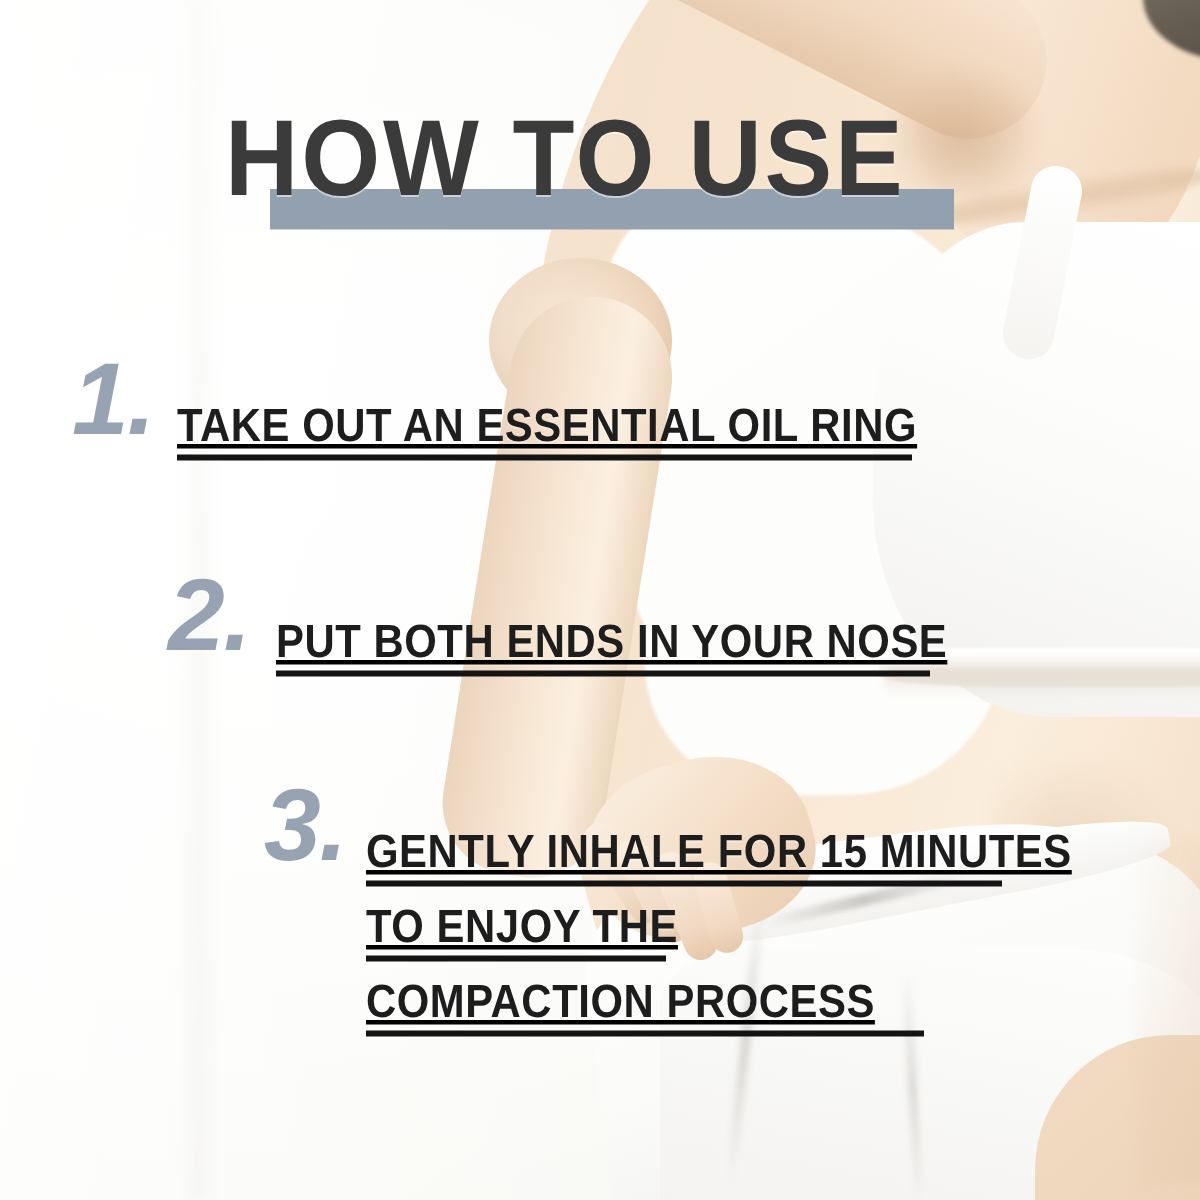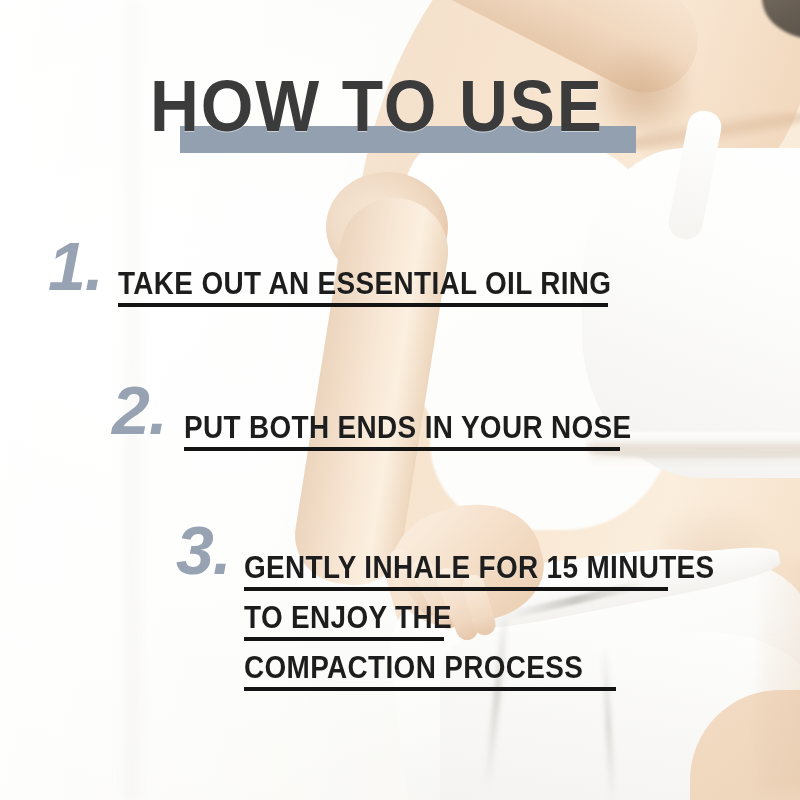--- a/index.html
+++ b/index.html
@@ -239,21 +239,21 @@
     position:absolute;
     font-family:"Liberation Sans","DejaVu Sans",sans-serif;
     font-size:68px;
     font-weight:bold;
     font-style:italic;
     color:#97a3b2;
     line-height:1;
     letter-spacing:-1px;
     text-shadow:0 1px 1px rgba(255,255,255,.6);
   }
-  .lines{position:absolute;}
+  .lines{position:absolute;text-decoration:underline;}
   .line{
     display:block;
     font-family:"Liberation Sans","DejaVu Sans",sans-serif;
     font-size:31px;
     font-weight:bold;
     color:#1d1d1d;
     letter-spacing:.4px;
     line-height:1.03;
     white-space:nowrap;
     transform:scaleX(.9);

